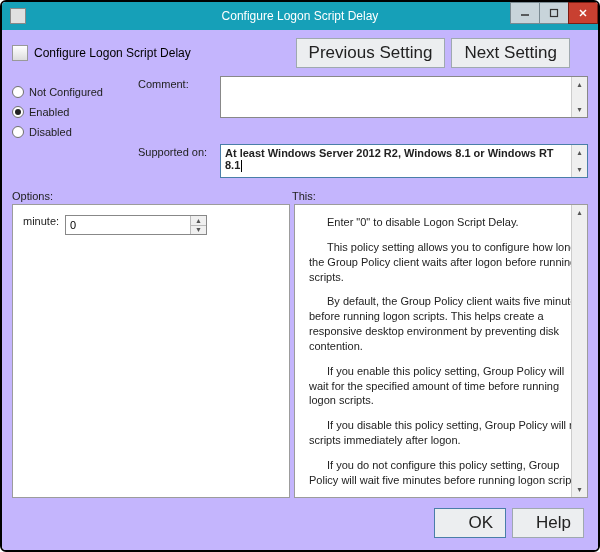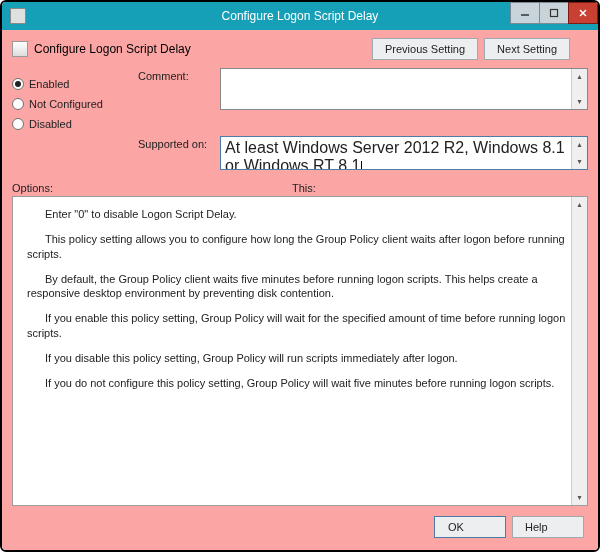--- a/index.html
+++ b/index.html
@@ -9,21 +9,21 @@
     background: #fff;
     width: 600px;
     height: 552px;
     overflow: hidden;
     border: 2px solid #000;
     border-radius: 6px;
   }
   .window {
     width: 100%; height: 100%;
     display: flex; flex-direction: column;
-    background: #fca5a5;
+    background: #c4b5fd;
   }
   
   .titlebar {
     background: #16a0b8;
     color: #fff;
     height: 28px;
     display: flex;
     align-items: center;
     position: relative;
   }
@@ -76,25 +76,25 @@
   }
   .navbtns {
     margin-left: auto;
     display: flex; gap: 6px;
     margin-right: 18px;
   }
   .btn {
     background: #eceef0;
     border: 1px solid #9fa9af;
     padding: 4px 12px;
-    font-size: 11px;
+    font-size: 17px;
     color: #222;
     cursor: pointer;
     min-width: 74px;
-    text-align: left;
+    text-align: right;
   }
 
   
   .upper {
     display: flex;
     padding: 2px 10px 8px 10px;
     gap: 8px;
   }
   .radios {
     width: 118px;
@@ -136,23 +136,24 @@
     flex: 1;
     border: 1px solid #888;
     background: #fff;
     display: flex;
   }
   .scrollbox.comment { height: 42px; }
   .scrollbox.supported { height: 34px; border-color: #4a7ea8; }
   .scrollbox .content {
     flex: 1;
     padding: 2px 4px;
-    font-size: 16px;
+    font-size: 11px;
     color: #222;
     overflow: hidden;
+    font-weight: bold;
   }
   .vscroll {
     width: 16px;
     background: #efefef;
     display: flex; flex-direction: column;
     border-left: 1px solid #ccc;
   }
   .vscroll .arrow {
     height: 15px;
     display:flex;align-items:center;justify-content:center;
@@ -275,27 +276,27 @@
     <div class="hicon"></div>
     <div class="htitle">Configure Logon Script Delay</div>
     <div class="navbtns">
       <div class="btn">Previous Setting</div>
       <div class="btn">Next Setting</div>
     </div>
   </div>
 
   <div class="upper">
     <div class="radios">
+      <div class="radioitem">
+        <span class="dot"></span>
+        <span>Not Configured</span>
+      </div>
       <div class="radioitem selected">
         <span class="dot"></span>
         <span>Enabled</span>
-      </div>
-      <div class="radioitem">
-        <span class="dot"></span>
-        <span>Not Configured</span>
       </div>
       <div class="radioitem">
         <span class="dot"></span>
         <span>Disabled</span>
       </div>
     </div>
     <div class="labelfields">
       <div class="lfrow">
         <div class="lbl">Comment:</div>
         <div class="scrollbox comment">
@@ -322,20 +323,32 @@
       </div>
     </div>
   </div>
 
   <div class="midlabels">
     <div class="l1">Options:</div>
     <div>This:</div>
   </div>
 
   <div class="lowerwrap">
+    <div class="pane options">
+      <div class="body">
+        <span>minute:</span>
+        <div class="spinner">
+          <input type="text" value="0" style="">
+          <div class="spinbtns">
+            <div>▲</div>
+            <div>▼</div>
+          </div>
+        </div>
+      </div>
+    </div>
     <div class="pane help">
       <div class="body">
         <p>Enter "0" to disable Logon Script Delay.</p>
         <p>This policy setting allows you to configure how long the Group Policy client waits after logon before running scripts.</p>
         <p>By default, the Group Policy client waits five minutes before running logon scripts. This helps create a responsive desktop environment by preventing disk contention.</p>
         <p>If you enable this policy setting, Group Policy will wait for the specified amount of time before running logon scripts.</p>
         <p>If you disable this policy setting, Group Policy will run scripts immediately after logon.</p>
         <p>If you do not configure this policy setting, Group Policy will wait five minutes before running logon scripts.</p>
       </div>
       <div class="vscroll">

